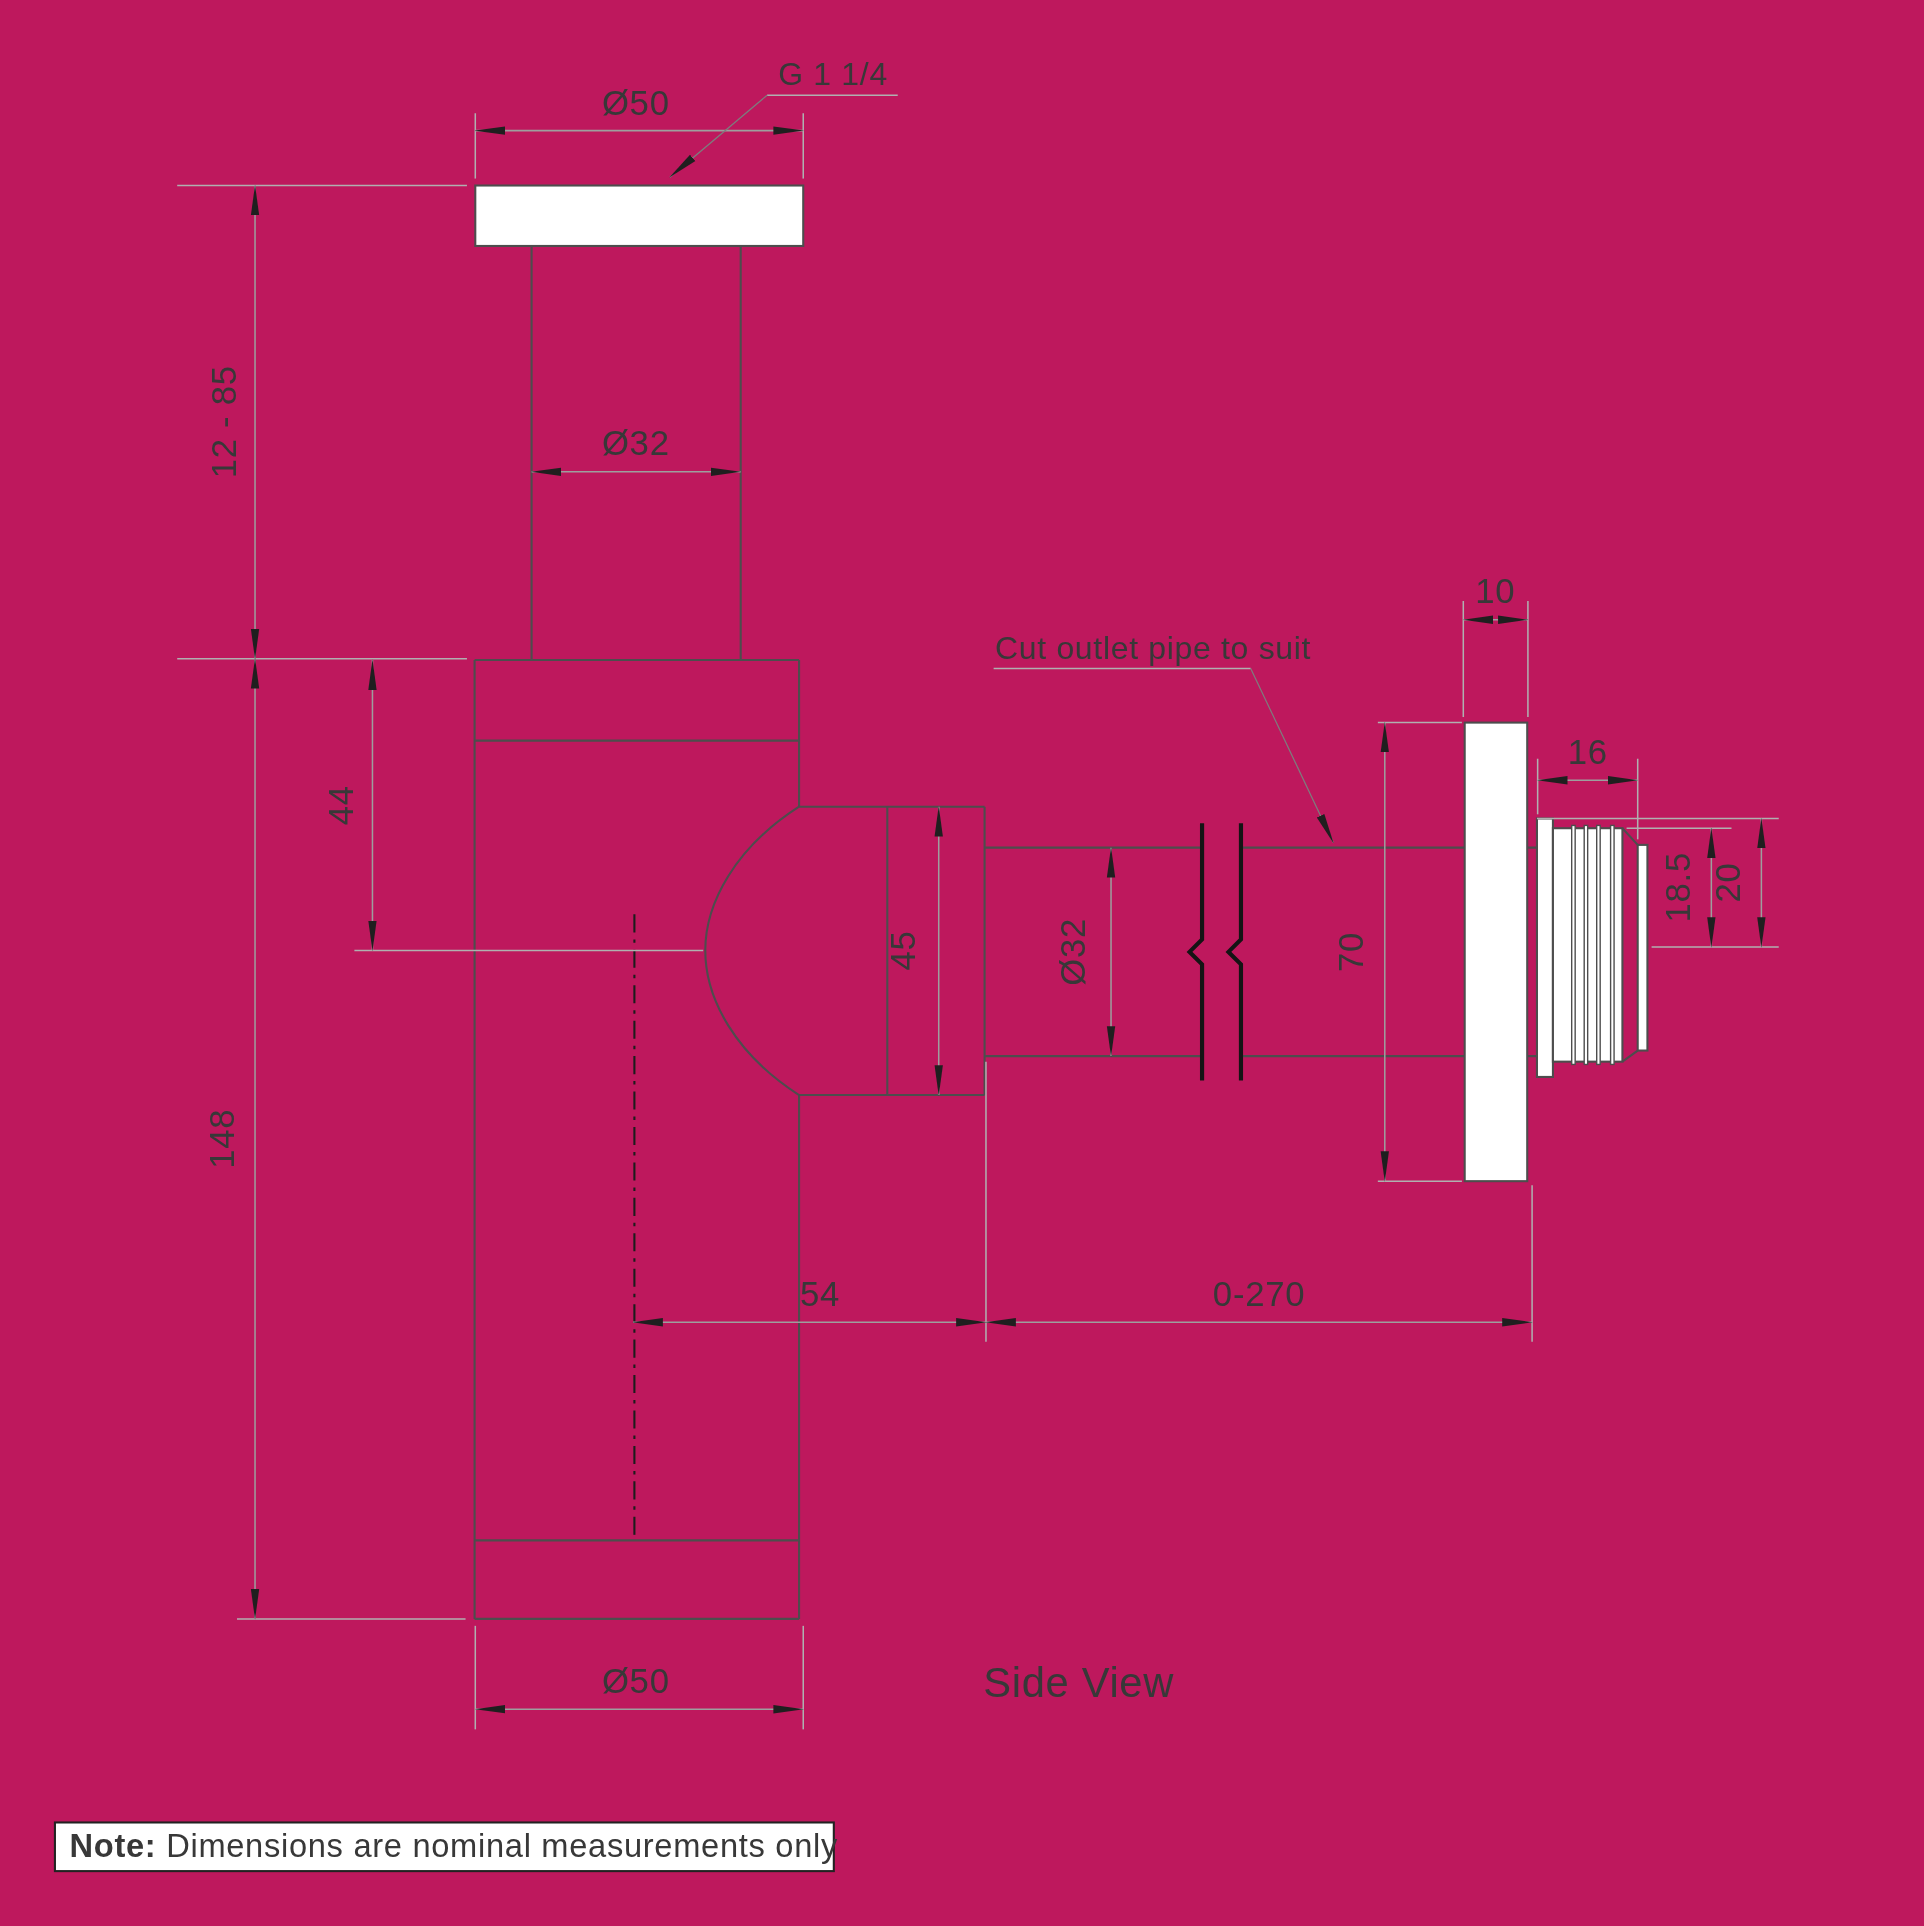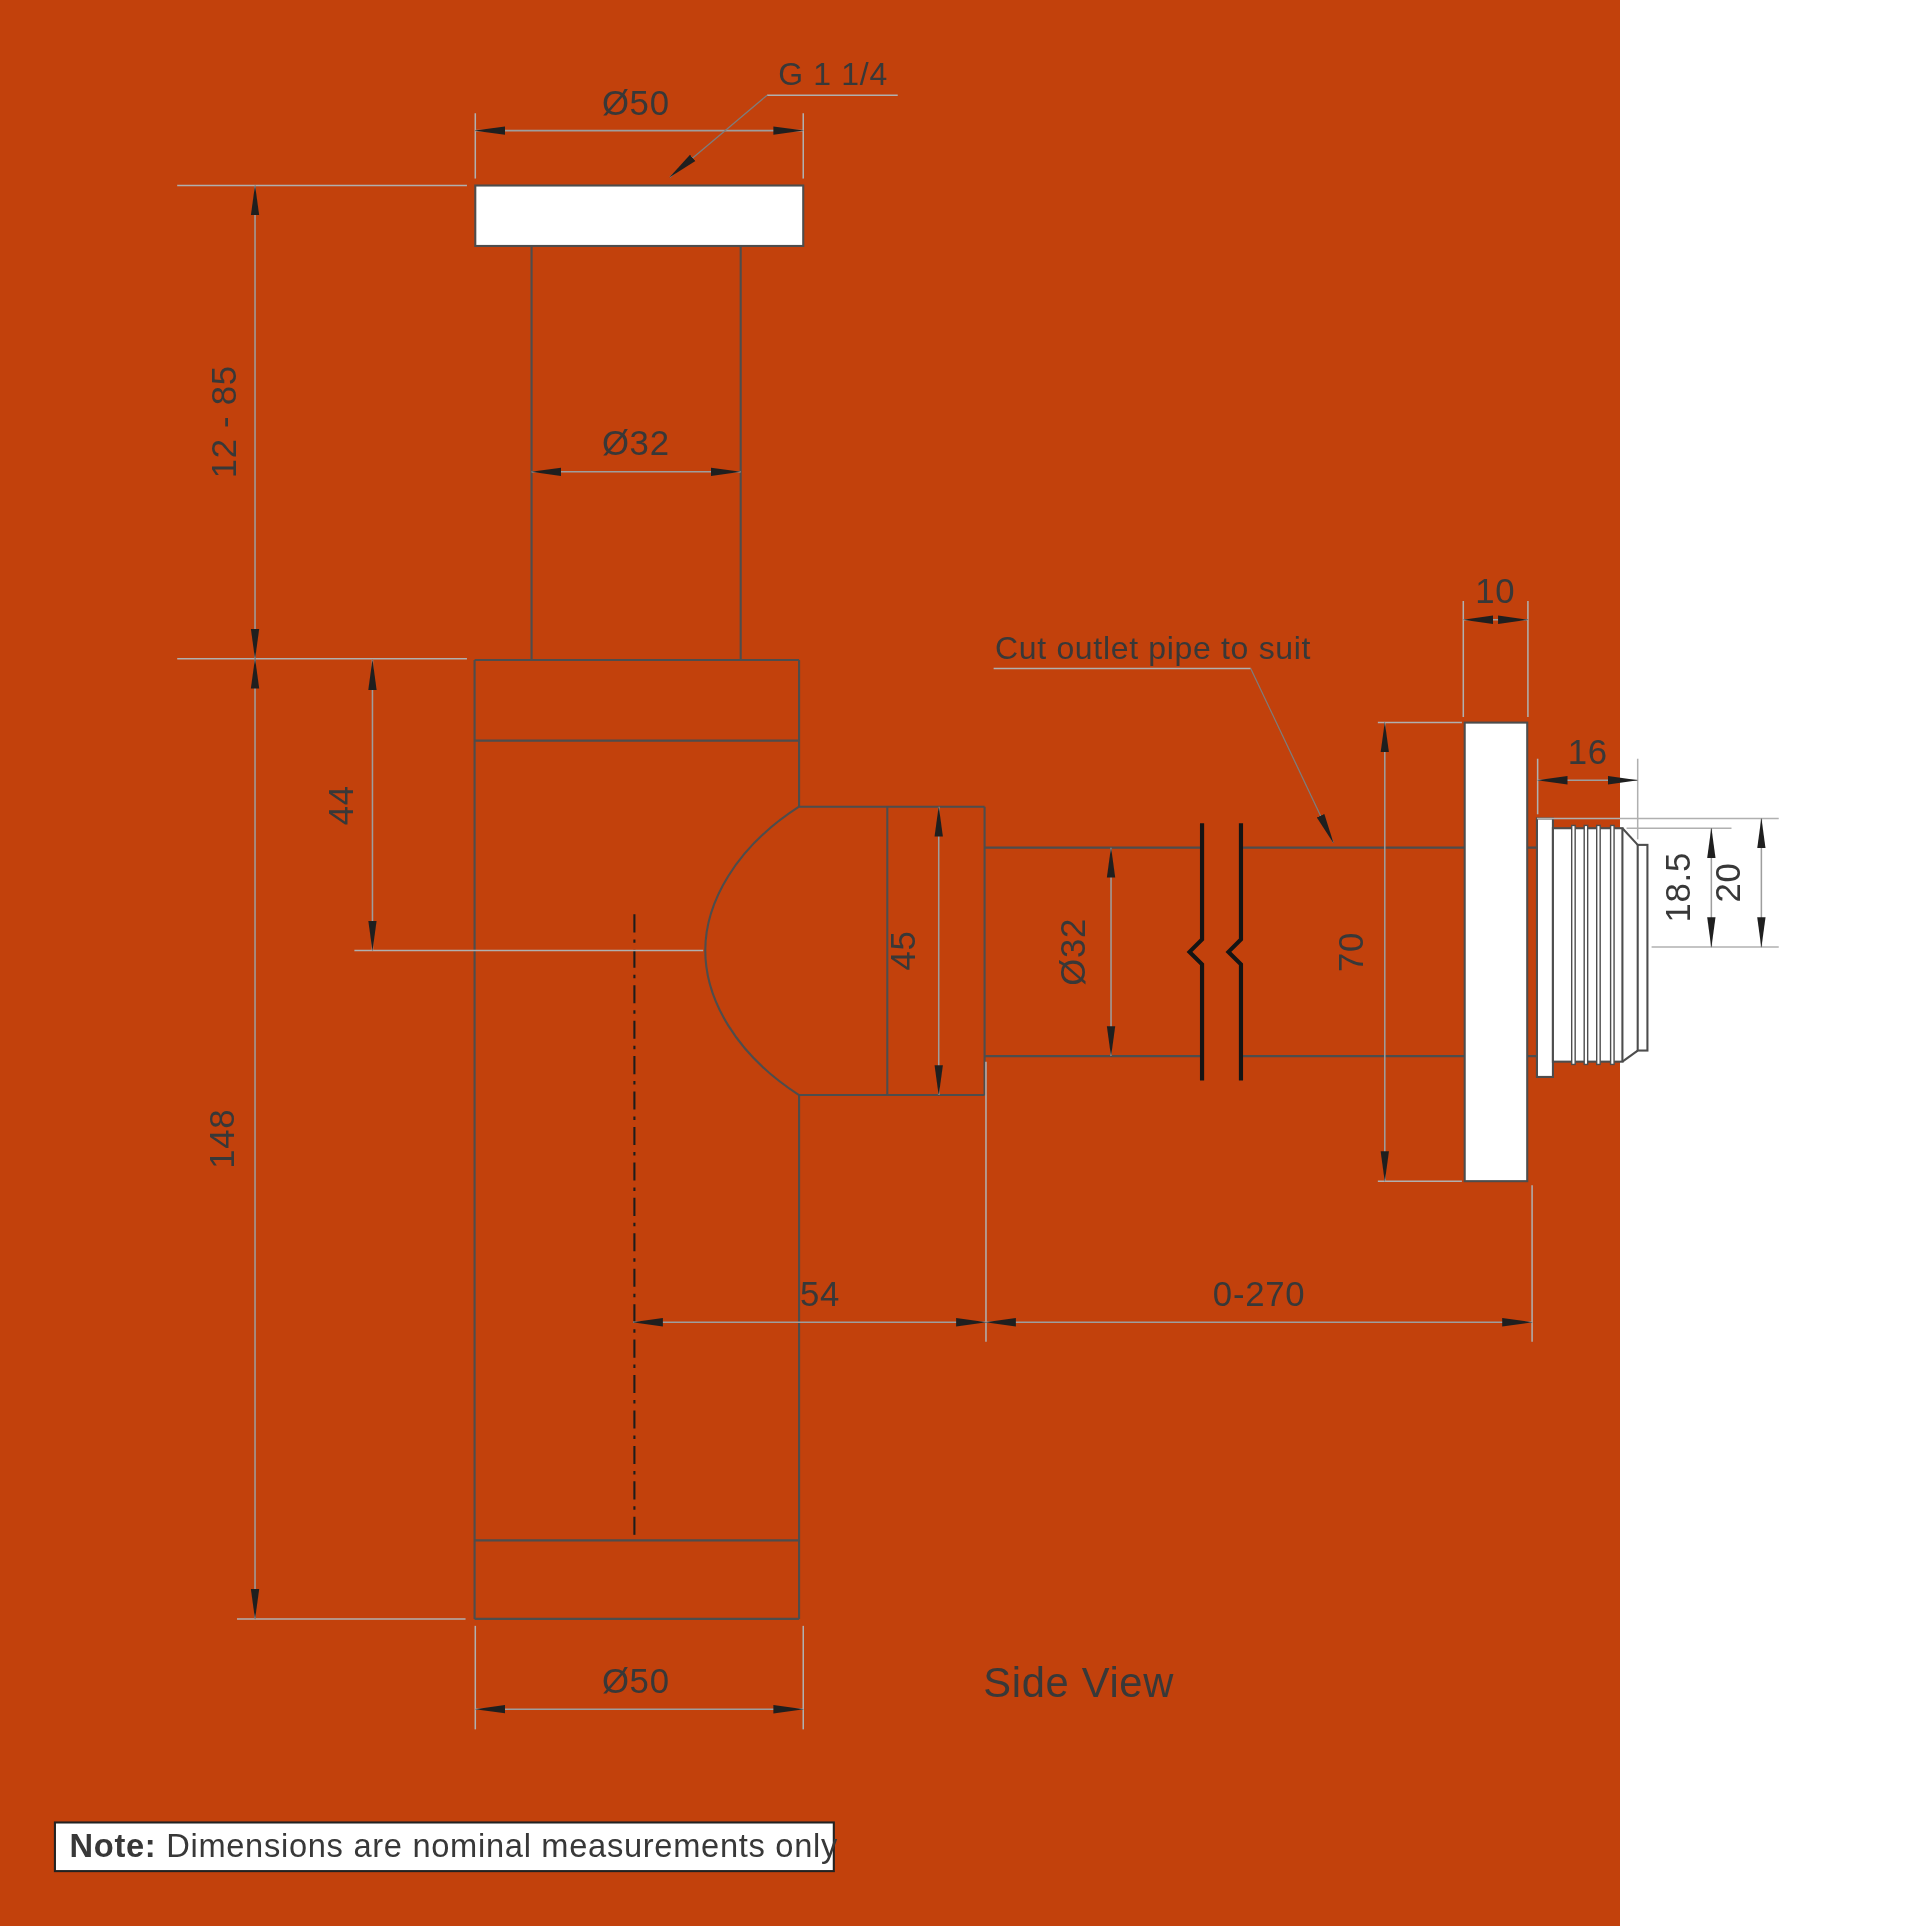--- a/index.html
+++ b/index.html
@@ -1,16 +1,16 @@
 <!DOCTYPE html>
 <html style="font-size:11px"><head>
 <meta charset="utf-8">
 <style>
   html,body{margin:0;padding:0;background:#ffffff;}
-  .page{position:relative;width:1620px;height:1926px;background:#c2410c;
+  .page{position:relative;width:1924px;height:1926px;background:#be185d;
         font-family:"Liberation Sans","DejaVu Sans",sans-serif;}
   svg{display:block;}
   .st   {stroke:#4d4d4d;stroke-width:3;fill:none;}
   .stf  {stroke:#4d4d4d;stroke-width:3;fill:#ffffff;}
   .stf2 {stroke:#4d4d4d;stroke-width:2;fill:#ffffff;}
   .brk  {stroke:#141414;stroke-width:6;fill:none;stroke-linejoin:miter;}
   .cl   {stroke:#1c1c1c;stroke-width:3;fill:none;stroke-dasharray:26 10 5 10;}
   .dim  {stroke:#9e9e9e;stroke-width:2.2;fill:none;}
   .ext  {stroke:#b0b0b0;stroke-width:2.2;fill:none;}
   .ldr  {stroke:#7d7d7d;stroke-width:1.8;fill:none;}

